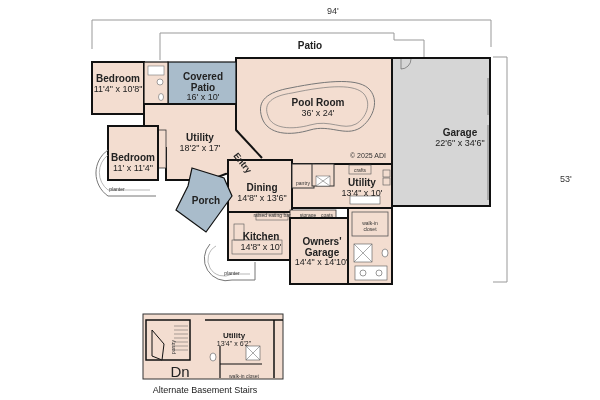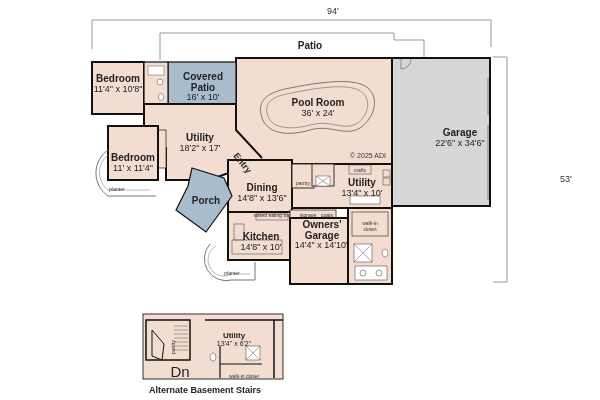--- a/index.html
+++ b/index.html
@@ -5,21 +5,21 @@
     html, body { margin: 0; padding: 0; background: #ffffff; }
     body { width: 600px; height: 400px; position: relative; overflow: hidden; font-family: "Liberation Sans", sans-serif; }
     svg { position: absolute; left: 0; top: 0; }
     .lbl { position: absolute; text-align: center; color: #222; line-height: 1.05; white-space: nowrap; transform: translateX(-50%); }
     .lbl .n { font-weight: bold; font-size: 10px; display: block; }
     .lbl .d { font-size: 9px; display: block; }
     .small { position: absolute; font-size: 5px; color: #333; white-space: nowrap; transform: translateX(-50%); }
     .dim { position: absolute; font-size: 9px; color: #333; font-family: "Liberation Sans", sans-serif; padding-left: 41px; }
     .patio-lbl { position: absolute; font-weight: bold; font-size: 10px; color: #222; transform: translateX(-50%); }
     .entry { position: absolute; font-weight: bold; font-size: 9px; color: #222; transform: rotate(52deg); }
-    .caption { position: absolute; font-weight: bold; font-size: 9px; color: #222; transform: translateX(-50%); white-space: nowrap; text-align: center; }
+    .caption { position: absolute; font-weight: normal; font-size: 9px; color: #222; transform: translateX(-50%); white-space: nowrap; text-align: center; }
     .copy { position: absolute; font-size: 7px; color: #333; white-space: nowrap; }
   </style>
 </head>
 <body>
 
 <svg width="600" height="400" viewBox="0 0 600 400">
 
   <polyline points="92,49 92,20 491,20 491,47" fill="none" stroke="#999" stroke-width="1"></polyline>
   <polyline points="160,60 160,33 394,33 394,40 424,40 424,58" fill="none" stroke="#999" stroke-width="1"></polyline>
   <polyline points="493,57 507,57 507,282 493,282" fill="none" stroke="#999" stroke-width="1"></polyline>
@@ -160,21 +160,21 @@
 <div class="lbl" style="left:261px; top:232px;">
   <span class="n">Kitchen</span>
   <span class="d">14'8" x 10'</span>
 </div>
 
 <div class="lbl" style="left:362px; top:178px;">
   <span class="n">Utility</span>
   <span class="d">13'4" x 10'</span>
 </div>
 
-<div class="lbl" style="left:322px; top:220px;">
+<div class="lbl" style="left:322px; top:237px;">
   <span class="n">Owners'</span>
   <span class="n">Garage</span>
   <span class="d">14'4" x 14'10"</span>
 </div>
 
 <div class="small" style="left:117px; top:186px;">planter</div>
 <div class="small" style="left:232px; top:270px;">planter</div>
 <div class="small" style="left:303px; top:180px;">pantry</div>
 <div class="small" style="left:360px; top:167px;">crafts</div>
 <div class="small" style="left:272px; top:212px;">raised eating bar</div>

